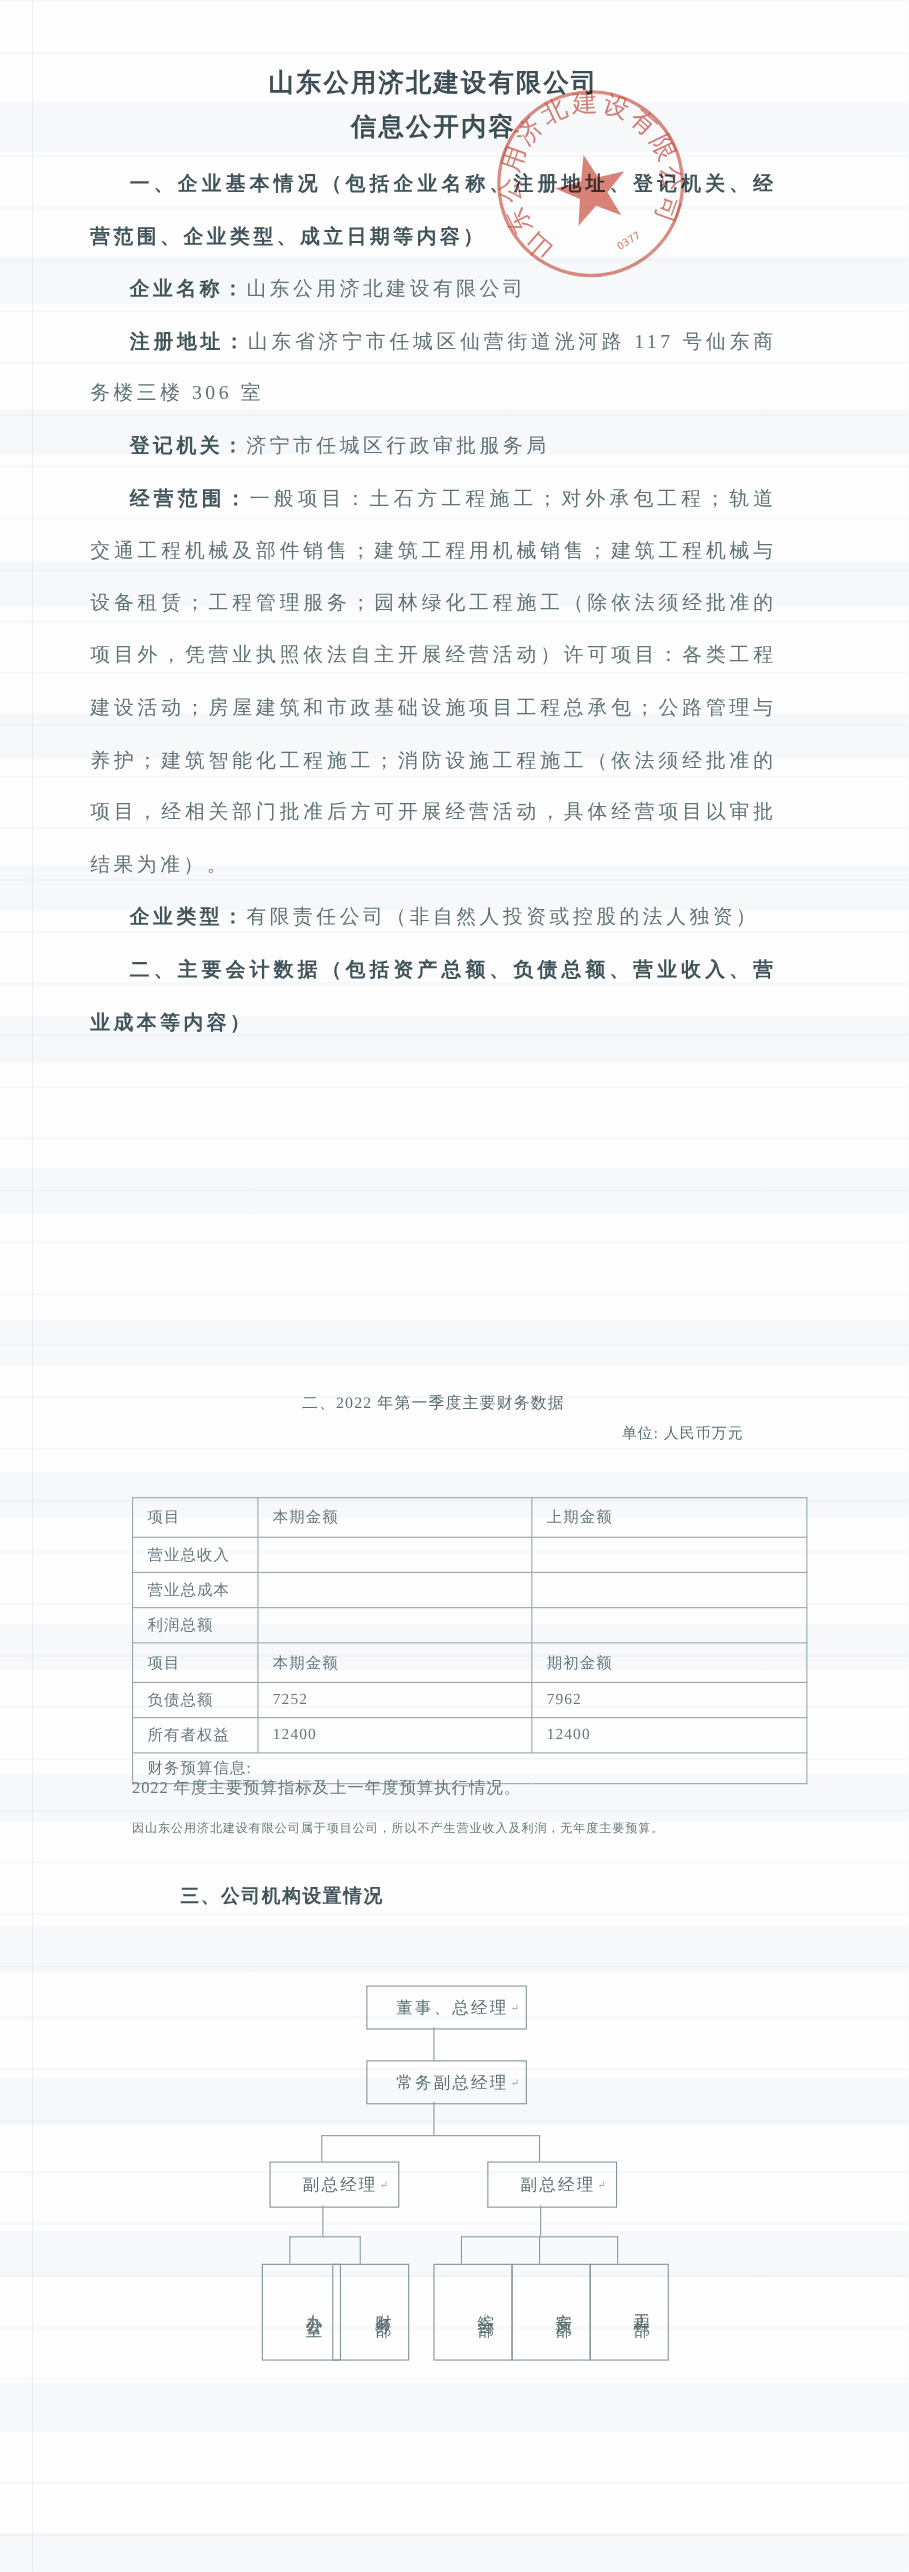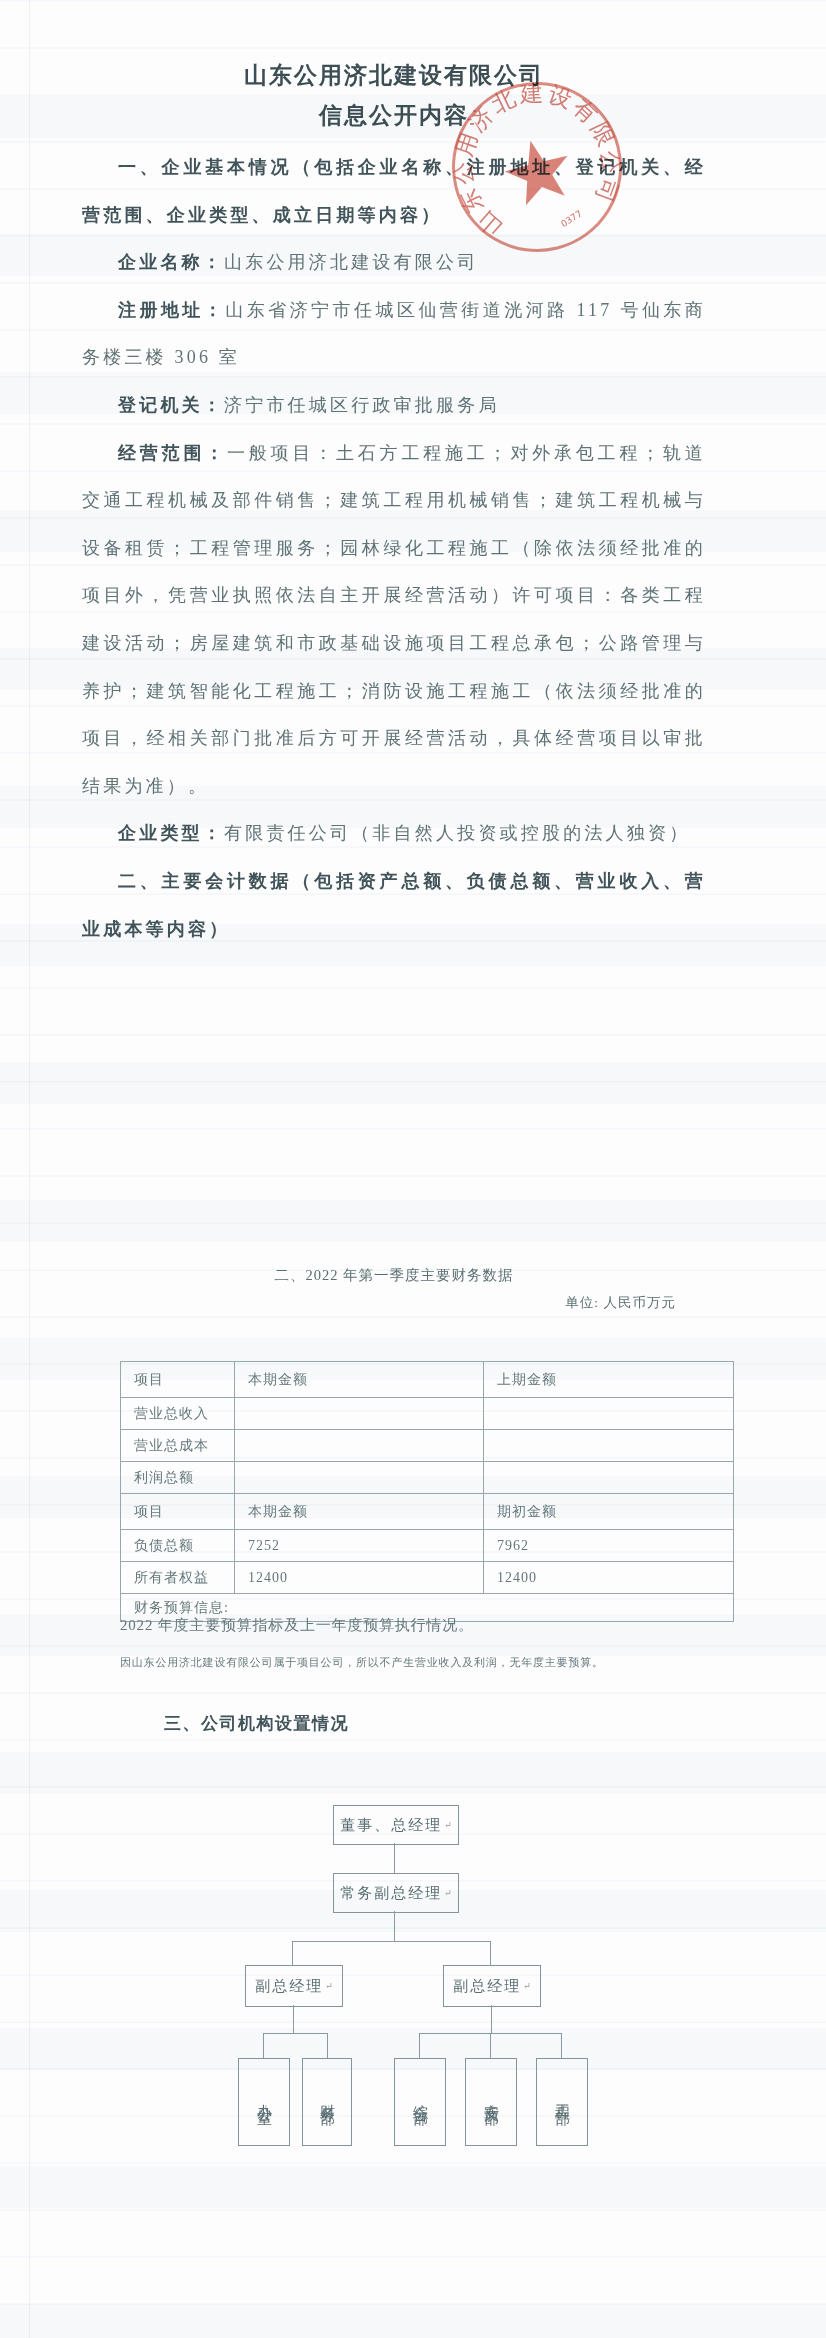--- a/index.html
+++ b/index.html
@@ -66,21 +66,21 @@
     font-size:15px;letter-spacing:.8px;color:#64777b;}
   .note2{position:absolute;left:120px;top:1650px;width:620px;
     font-size:11px;line-height:25px;letter-spacing:.8px;color:#64777b;text-align:justify;}
   .sec3{position:absolute;left:120px;top:1712px;width:600px;
     font-size:17px;font-weight:bold;letter-spacing:1.5px;color:#41545a;text-indent:44px;}
 
   
   .obox{
     position:absolute;border:1px solid #82959a;color:#5a6e72;
     font-size:15px;letter-spacing:2px;text-align:center;
-    display:flex;align-items:center;justify-content:center;background:transparent;
+    display:flex;align-items:center;justify-content:center;background:transparent;padding-left:20px;
   }
   .obox .mark{font-size:9px;opacity:.65;letter-spacing:0;margin-left:2px;}
   .vbox{
     writing-mode:vertical-rl;text-orientation:upright;
     display:flex;align-items:center;justify-content:center;
     letter-spacing:3px;
   }
   .vbox .mark{margin:2px 0 0 0;}
   .oline{position:absolute;background:#8a9ba0;}
 </style>

